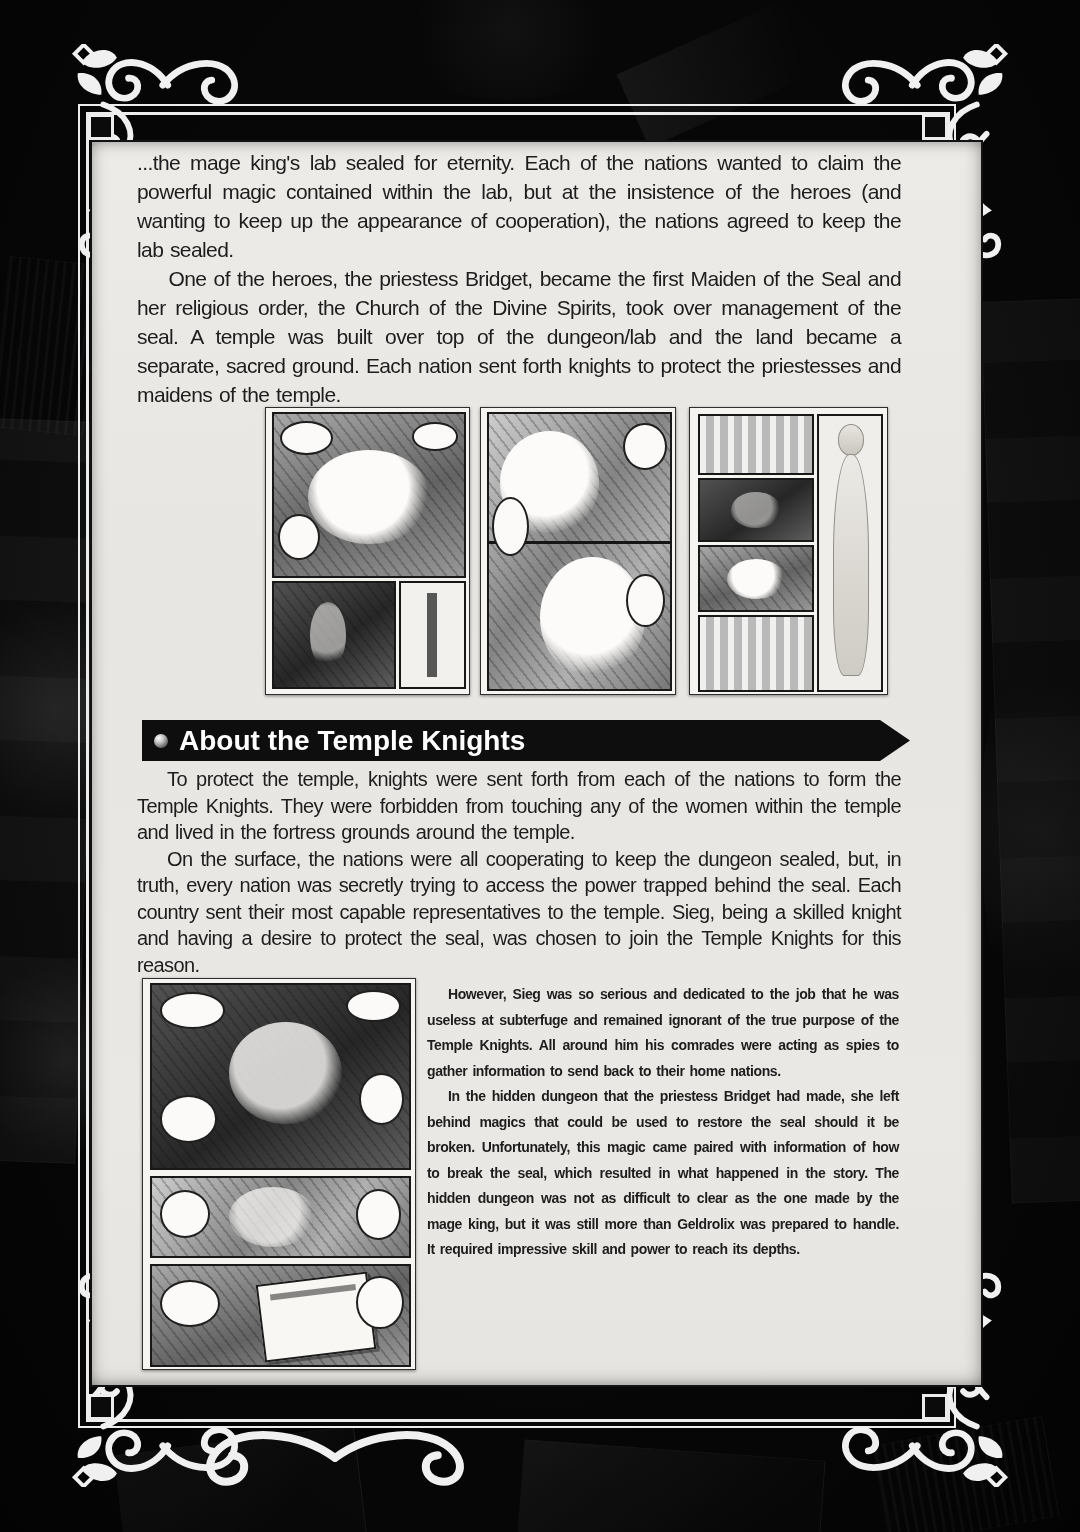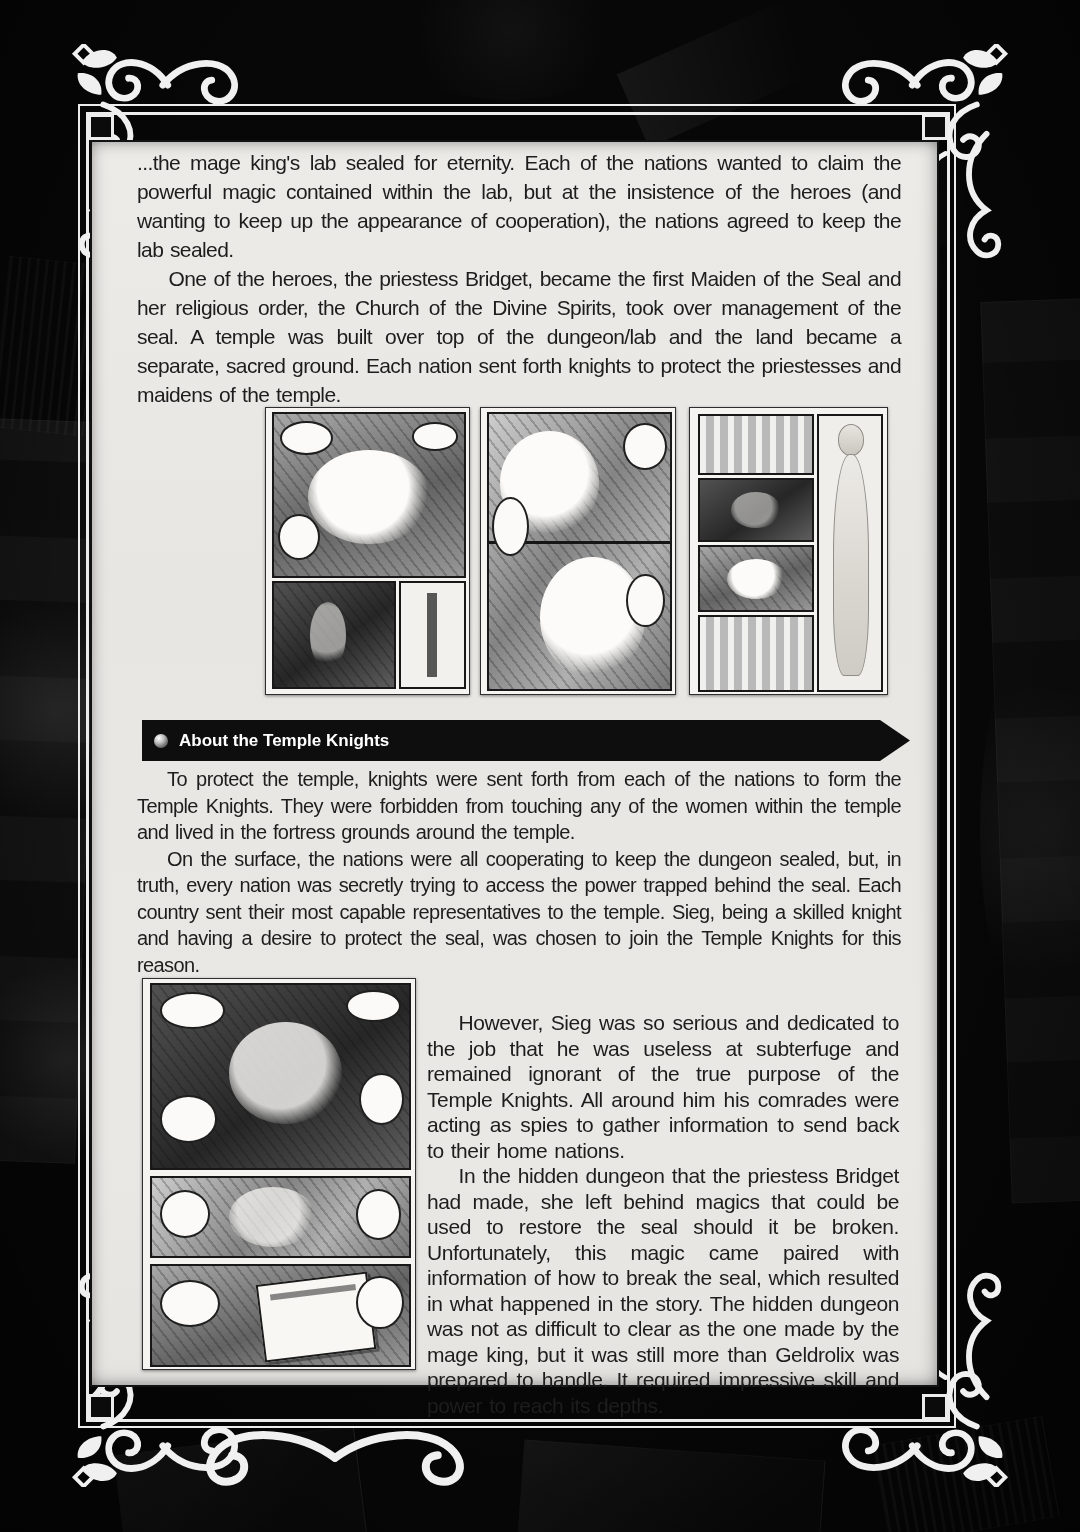--- a/index.html
+++ b/index.html
@@ -21,39 +21,39 @@
   .corner-sq{position:absolute;width:20px;height:20px;border:3px solid #ececec;background:#0b0b0b;z-index:4;}
   .corner-svg{position:absolute;width:175px;height:215px;z-index:3;}
   .swirl-svg{position:absolute;z-index:3;}
 
   
   .panel{position:absolute;left:90px;top:140px;width:845px;height:1243px;
     background:linear-gradient(180deg,#ecebe8,#e8e6e3 35%,#eae8e5 80%,#e6e4e1);
     border:2px solid #121212;
     box-shadow:inset 10px 0 16px -10px rgba(0,0,0,0.30),inset -12px 0 18px -12px rgba(0,0,0,0.35),
                inset 0 12px 16px -12px rgba(0,0,0,0.30),inset 0 -14px 18px -14px rgba(0,0,0,0.35);
-    z-index:5;}
+    z-index:5;padding-left:44px;}
 
   .bodytext{position:absolute;color:#1d1d1d;text-align:justify;
     letter-spacing:-0.6px;word-spacing:1.5px;}
   .bodytext p{margin:0;}
   .bodytext p.ind{text-indent:1.5em;}
   .intro{left:45px;top:6px;width:764px;font-size:21px;line-height:29px;}
   .knights{left:45px;top:624px;width:764px;font-size:20px;line-height:26.5px;}
 
   .caption{position:absolute;left:34px;top:310px;width:130px;text-align:right;
     font-size:15px;line-height:21.5px;color:#242424;letter-spacing:-0.3px;}
 
   
   .banner{position:absolute;left:50px;top:578px;width:768px;height:41px;background:#0e0e0e;
     clip-path:polygon(0 0,calc(100% - 30px) 0,100% 50%,calc(100% - 30px) 100%,0 100%);
     display:flex;align-items:center;filter:drop-shadow(3px 4px 3px rgba(0,0,0,0.45));}
   .banner .dot{position:relative;margin-left:12px;width:14px;height:14px;border-radius:50%;
     background:radial-gradient(circle at 35% 30%,#ffffff,#c2c2c2 35%,#6a6a6a 70%,#3a3a3a);}
-  .banner .title{margin-left:11px;color:#ffffff;font-size:17px;font-weight:700;letter-spacing:0;}
+  .banner .title{margin-left:11px;color:#ffffff;font-size:28px;font-weight:700;letter-spacing:0;}
 
   
   .manga-page{position:absolute;background:#f5f4f1;border:1px solid #2e2e2e;
     box-shadow:0 1px 3px rgba(0,0,0,0.45);overflow:hidden;}
   .mp{position:absolute;border:2px solid #181818;overflow:hidden;}
   .tone-a{background:linear-gradient(125deg,#cdcdcd,#848484 45%,#b0b0b0 70%,#787878);}
   .tone-b{background:linear-gradient(160deg,#a8a8a8,#636363 55%,#979797);}
   .tone-dark{background:linear-gradient(145deg,#525252,#262626 55%,#5e5e5e);}
   .wstrip{background:#f2f1ee;}
   .textcol{background:#b9b9b9 repeating-linear-gradient(90deg,rgba(250,250,248,0.85) 0 6px,rgba(0,0,0,0) 6px 14px);}
@@ -218,19 +218,19 @@
         <div class="bubble" style="left:3%;top:16%;width:18%;height:56%;"></div>
       </div>
       <div class="mp tone-b" style="left:2.5%;top:73%;width:94.5%;height:25.5%;">
         <div class="speed"></div>
         <div class="book"></div>
         <div class="bubble" style="left:3%;top:14%;width:22%;height:44%;"></div>
         <div class="bubble" style="right:2%;top:10%;width:17%;height:50%;"></div>
       </div>
     </div>
 
-    <div class="bodytext" style="left:335px;top:868px;width:472px;font-size:21px;line-height:25.5px;letter-spacing:-0.4px;">
+    <div class="bodytext" style="left:335px;top:840px;width:472px;font-size:14px;line-height:25.5px;letter-spacing:-0.4px;font-weight:bold;">
       <p class="ind">However, Sieg was so serious and dedicated to the job that he was useless at subterfuge and remained ignorant of the true purpose of the Temple Knights. All around him his comrades were acting as spies to gather information to send back to their home nations.</p>
       <p class="ind">In the hidden dungeon that the priestess Bridget had made, she left behind magics that could be used to restore the seal should it be broken. Unfortunately, this magic came paired with information of how to break the seal, which resulted in what happened in the story. The hidden dungeon was not as difficult to clear as the one made by the mage king, but it was still more than Geldrolix was prepared to handle. It required impressive skill and power to reach its depths.</p>
     </div>
 
   </div>
 </div>
 
 </body></html>

